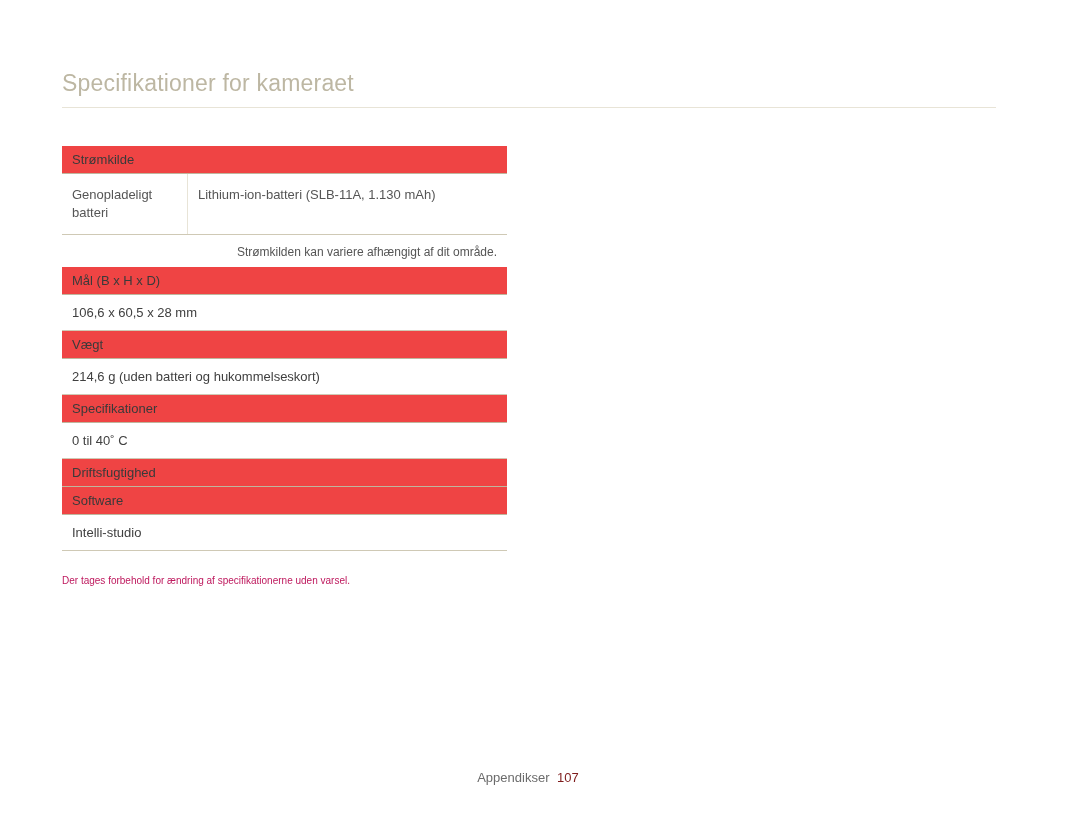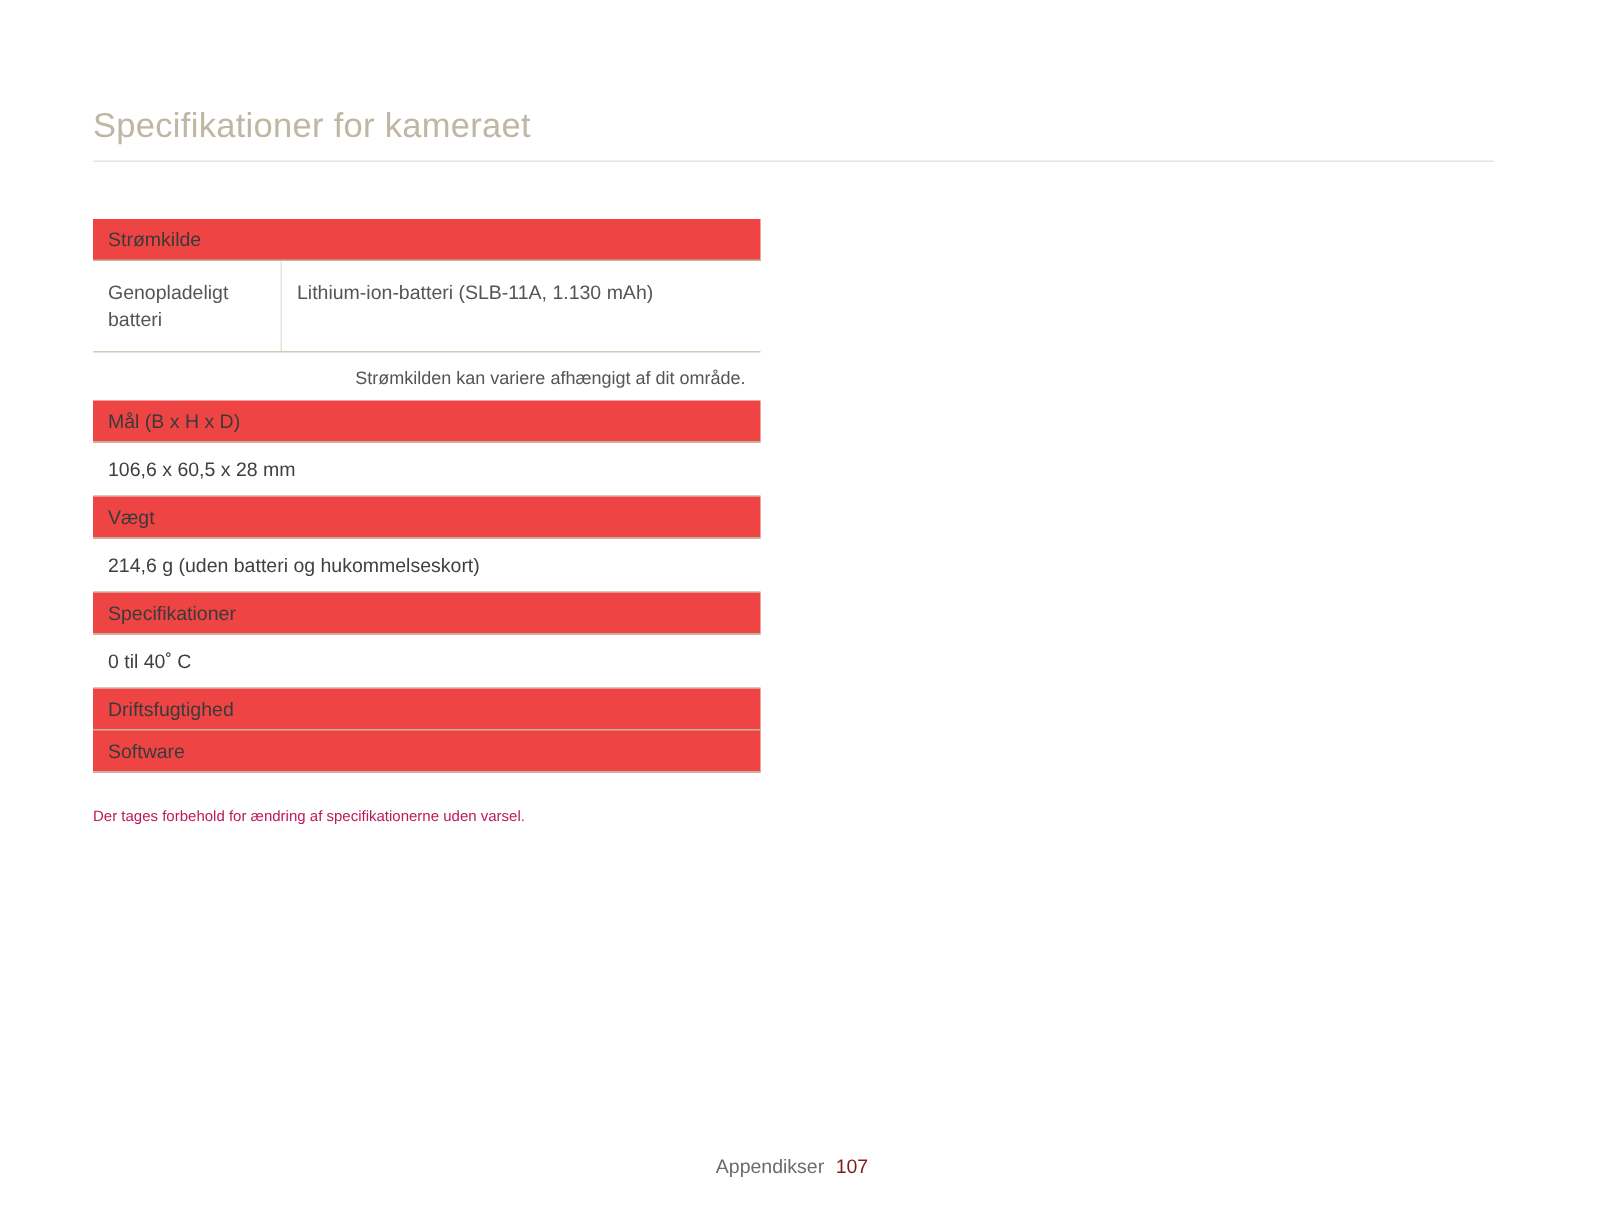--- a/index.html
+++ b/index.html
@@ -100,20 +100,21 @@
 
     <div class="section-header">Vægt</div>
     <div class="single">214,6 g (uden batteri og hukommelseskort)</div>
 
     <div class="section-header">Specifikationer</div>
     <div class="single">0 til 40˚ C</div>
 
     <div class="section-header">Driftsfugtighed</div>
 
     <div class="section-header">Software</div>
+    <div class="single">Intelli-studio</div>
 
     <div class="note-below">Der tages forbehold for ændring af specifikationerne uden varsel.</div>
   </div>
 
   <div class="footer">
     <span>Appendikser</span>
     <span class="pnum">107</span>
   </div>
 </div>
 

